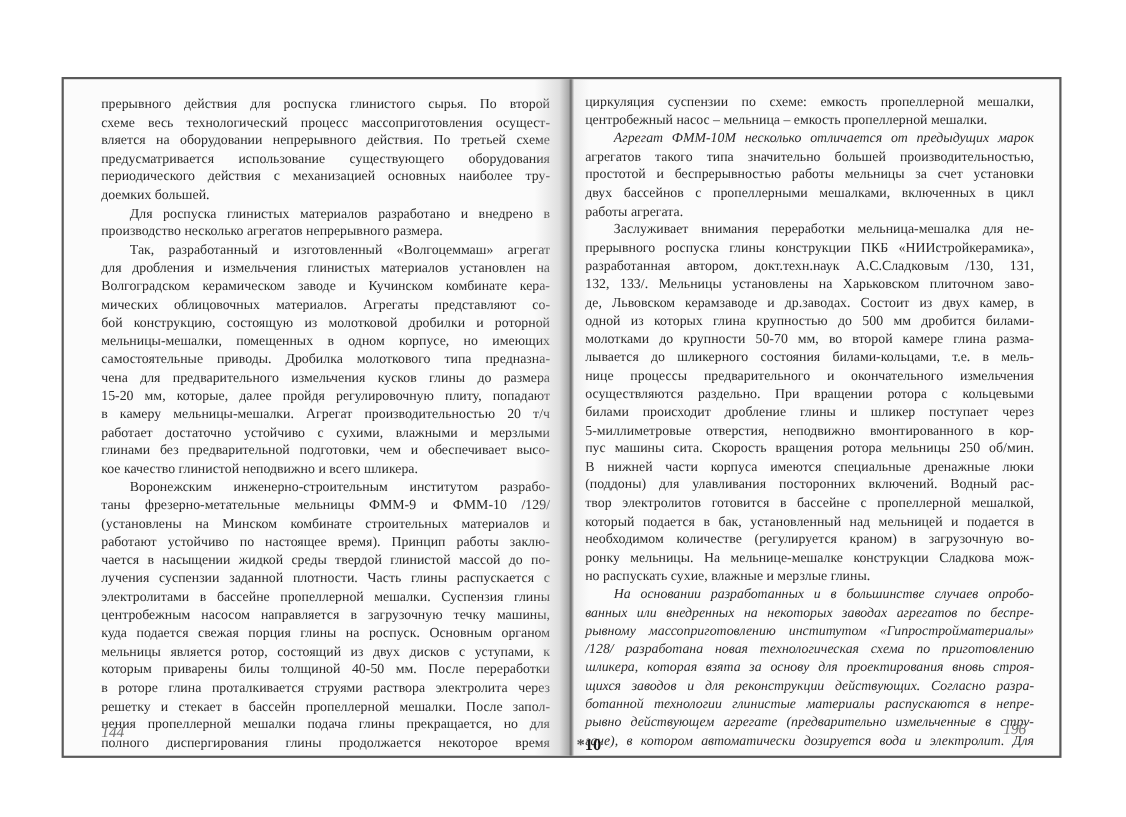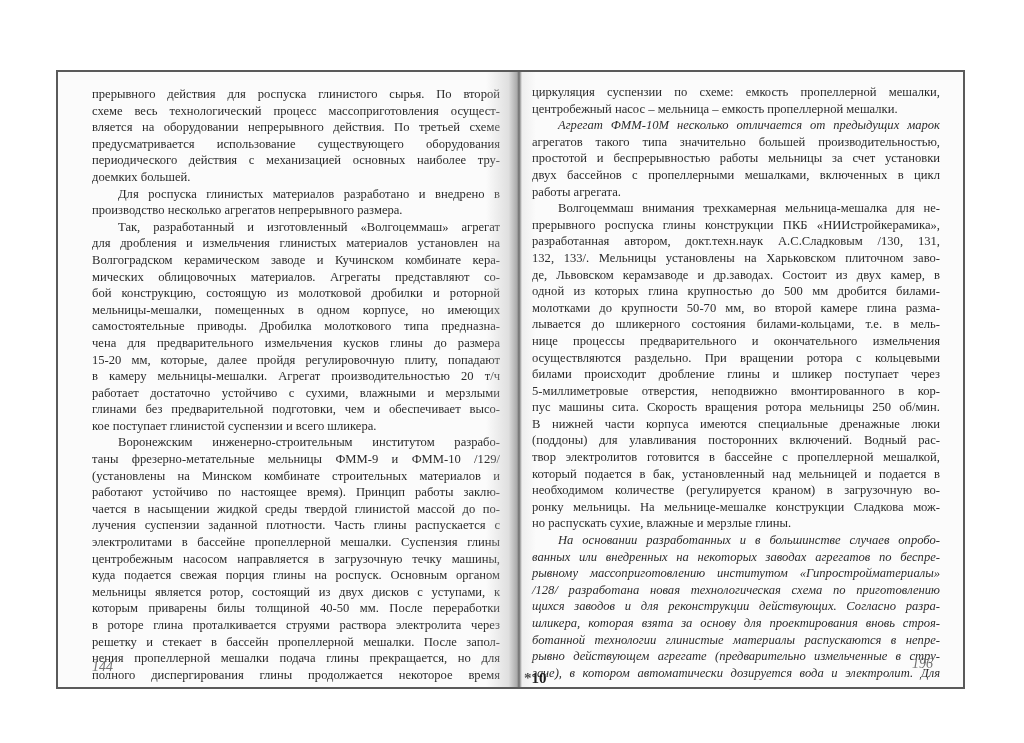--- a/index.html
+++ b/index.html
@@ -64,21 +64,21 @@
           <span class="line">Волгоградском керамическом заводе и Кучинском комбинате кера-</span>
           <span class="line">мических облицовочных материалов. Агрегаты представляют со-</span>
           <span class="line">бой конструкцию, состоящую из молотковой дробилки и роторной</span>
           <span class="line">мельницы-мешалки, помещенных в одном корпусе, но имеющих</span>
           <span class="line">самостоятельные приводы. Дробилка молоткового типа предназна-</span>
           <span class="line">чена для предварительного измельчения кусков глины до размера</span>
           <span class="line">15-20 мм, которые, далее пройдя регулировочную плиту, попадают</span>
           <span class="line">в камеру мельницы-мешалки. Агрегат производительностью 20 т/ч</span>
           <span class="line">работает достаточно устойчиво с сухими, влажными и мерзлыми</span>
           <span class="line">глинами без предварительной подготовки, чем и обеспечивает высо-</span>
-          <span class="line last">кое поступает глинистой суспензии и всего шликера.</span>
+          <span class="line last">кое качество глинистой неподвижно и всего шликера.</span>
         </p>
         <p class="" style="text-indent: 0px;">
           <span class="line" style="padding-left: 26px;">Воронежским инженерно-строительным институтом разрабо-</span>
           <span class="line">таны фрезерно-метательные мельницы ФММ-9 и ФММ-10 /129/</span>
           <span class="line">(установлены на Минском комбинате строительных материалов и</span>
           <span class="line">работают устойчиво по настоящее время). Принцип работы заклю-</span>
           <span class="line">чается в насыщении жидкой среды твердой глинистой массой до по-</span>
           <span class="line">лучения суспензии заданной плотности. Часть глины распускается с</span>
           <span class="line">электролитами в бассейне пропеллерной мешалки. Суспензия глины</span>
           <span class="line">центробежным насосом направляется в загрузочную течку машины,</span>
@@ -100,21 +100,21 @@
           <span class="line last">центробежный насос – мельница – емкость пропеллерной мешалки.</span>
         </p>
         <p class="" style="text-indent: 0px;">
           <span class="line" style="padding-left: 26px; font-style: italic;">Агрегат ФММ-10М несколько отличается от предыдущих марок</span>
           <span class="line">агрегатов такого типа значительно большей производительностью,</span>
           <span class="line">простотой и беспрерывностью работы мельницы за счет установки</span>
           <span class="line">двух бассейнов с пропеллерными мешалками, включенных в цикл</span>
           <span class="line last">работы агрегата.</span>
         </p>
         <p class="" style="text-indent: 0px;">
-          <span class="line" style="padding-left: 26px;">Волгоцеммаш внимания трехкамерная мельница-мешалка для не-</span>
+          <span class="line" style="padding-left: 26px;">Заслуживает внимания переработки мельница-мешалка для не-</span>
           <span class="line">прерывного роспуска глины конструкции ПКБ «НИИстройкерамика»,</span>
           <span class="line">разработанная автором, докт.техн.наук А.С.Сладковым /130, 131,</span>
           <span class="line">132, 133/. Мельницы установлены на Харьковском плиточном заво-</span>
           <span class="line">де, Львовском керамзаводе и др.заводах. Состоит из двух камер, в</span>
           <span class="line">одной из которых глина крупностью до 500 мм дробится билами-</span>
           <span class="line">молотками до крупности 50-70 мм, во второй камере глина разма-</span>
           <span class="line">лывается до шликерного состояния билами-кольцами, т.е. в мель-</span>
           <span class="line">нице процессы предварительного и окончательного измельчения</span>
           <span class="line">осуществляются раздельно. При вращении ротора с кольцевыми</span>
           <span class="line">билами происходит дробление глины и шликер поступает через</span>
@@ -126,22 +126,22 @@
           <span class="line">который подается в бак, установленный над мельницей и подается в</span>
           <span class="line">необходимом количестве (регулируется краном) в загрузочную во-</span>
           <span class="line">ронку мельницы. На мельнице-мешалке конструкции Сладкова мож-</span>
           <span class="line last">но распускать сухие, влажные и мерзлые глины.</span>
         </p>
         <p class="" style="text-indent: 0px; font-style: italic;">
           <span class="line" style="padding-left: 26px;">На основании разработанных и в большинстве случаев опробо-</span>
           <span class="line">ванных или внедренных на некоторых заводах агрегатов по беспре-</span>
           <span class="line">рывному массоприготовлению институтом «Гипростройматериалы»</span>
           <span class="line">/128/ разработана новая технологическая схема по приготовлению</span>
+          <span class="line">шликера, которая взята за основу для проектирования вновь строя-</span>
           <span class="line">щихся заводов и для реконструкции действующих. Согласно разра-</span>
-          <span class="line">шликера, которая взята за основу для проектирования вновь строя-</span>
           <span class="line">ботанной технологии глинистые материалы распускаются в непре-</span>
           <span class="line">рывно действующем агрегате (предварительно измельченные в стру-</span>
           <span class="line">гаче), в котором автоматически дозируется вода и электролит. Для</span>
         </p>
       </div>
     <div class="pnum">196</div>
     <div class="sig">*10</div>
   </div>
   <div class="gutter"></div>
 </div>

